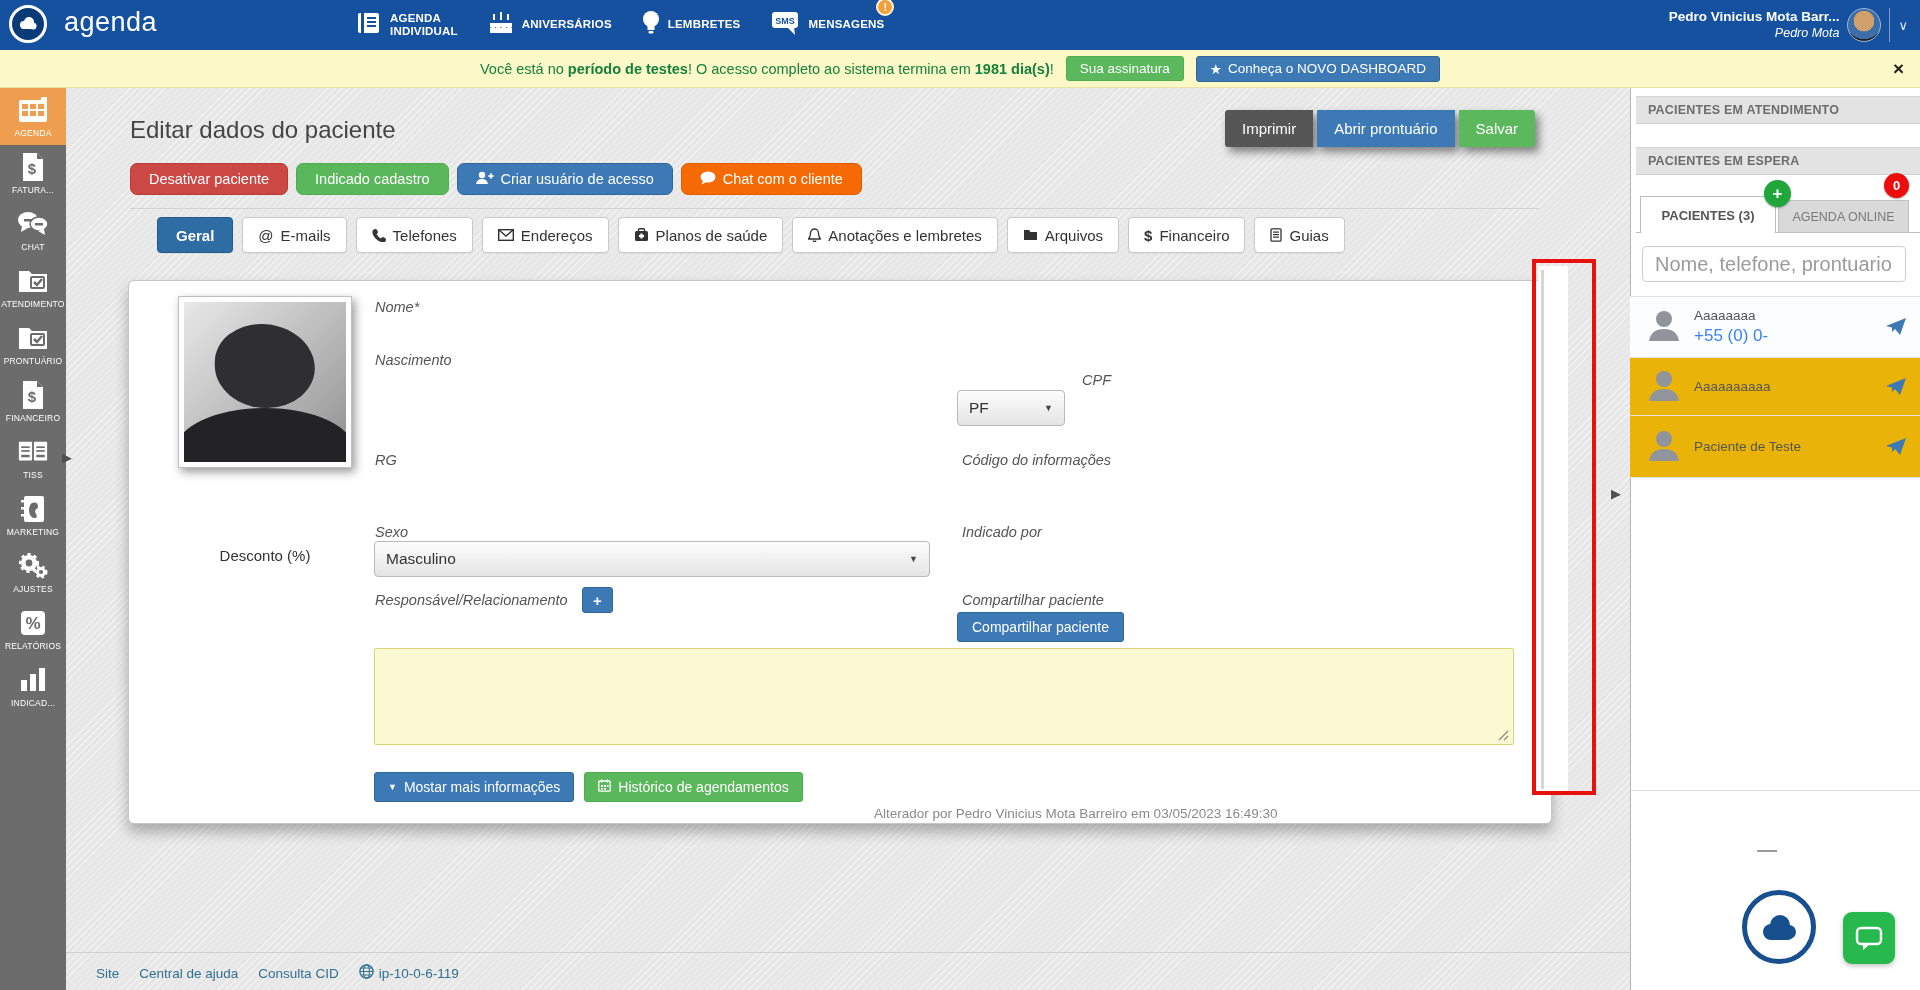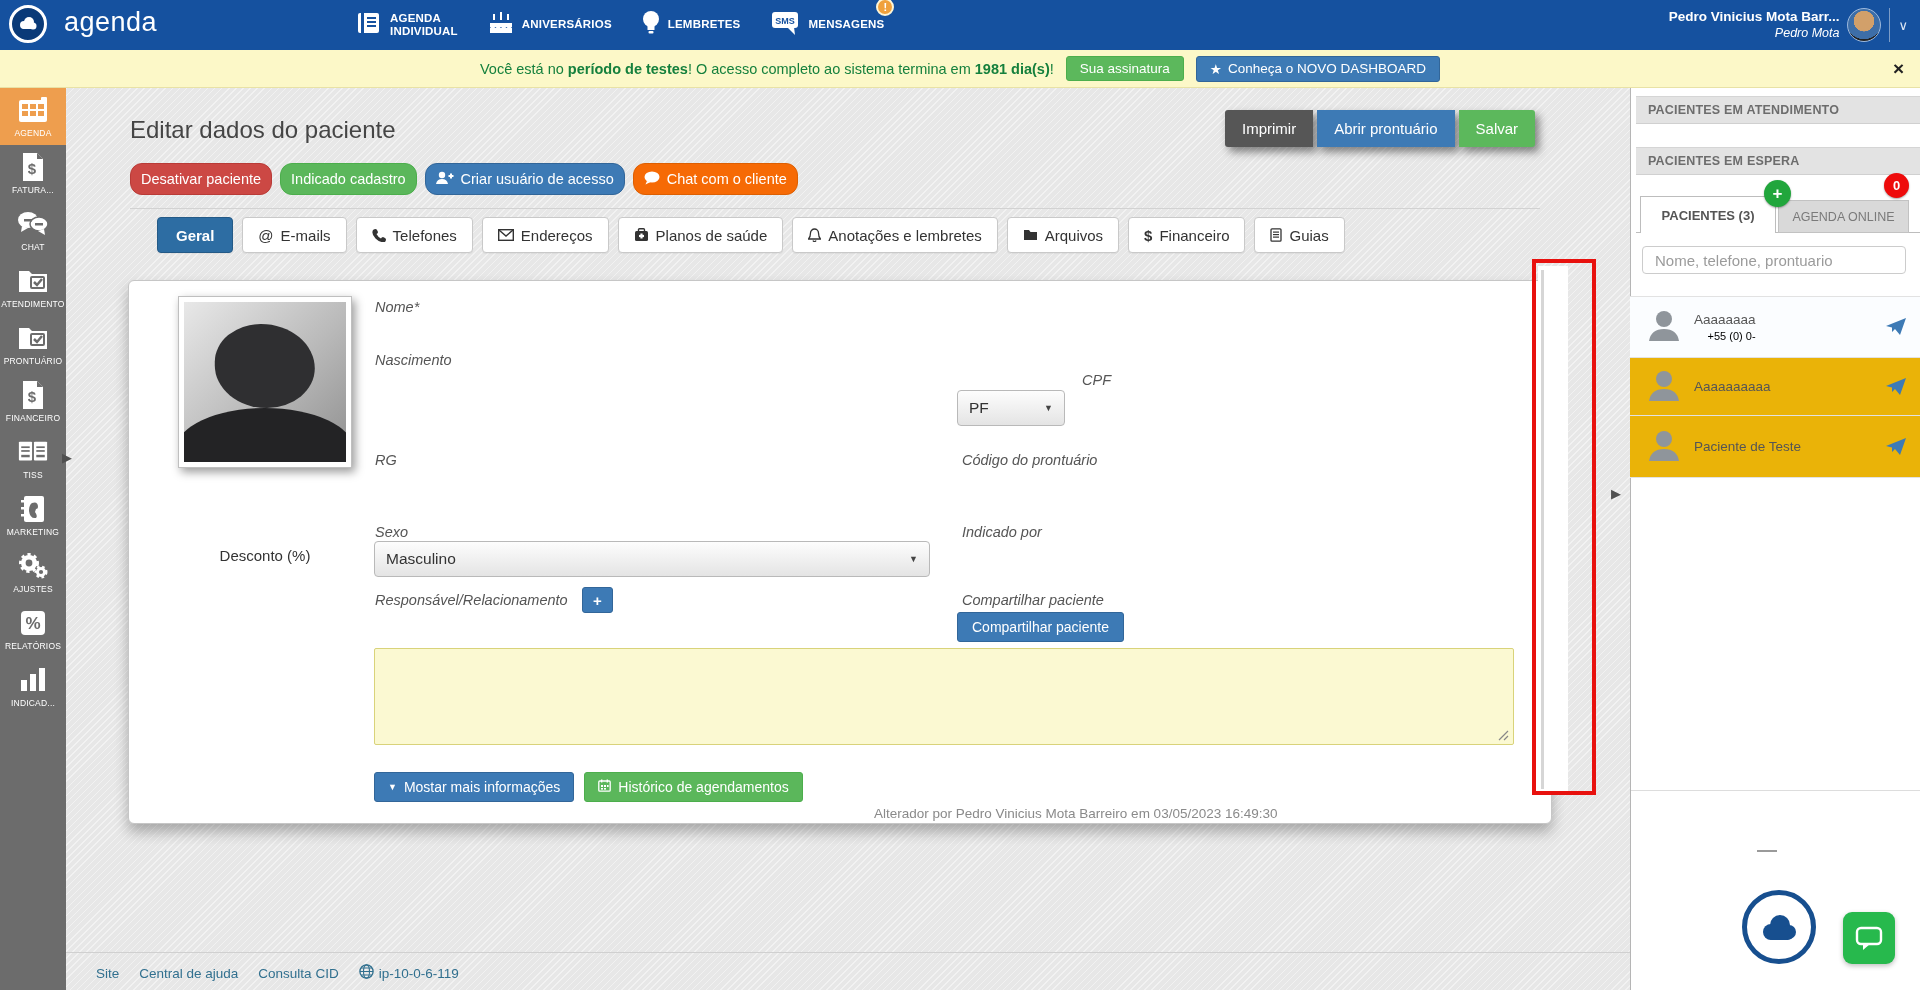--- a/index.html
+++ b/index.html
@@ -56,21 +56,21 @@
 
   .topbtn-group { left:1225px; top:110px; display:flex; gap:4px; z-index:6;
     filter:drop-shadow(4px 5px 4px rgba(0,0,0,.45));}
   .topbtn { height:37px; padding:0 17px; font-size:15px; color:#fff; border:none; cursor:pointer;
     display:flex; align-items:center;}
   .topbtn.first { border-radius:3px 0 0 3px; background:#565656;}
   .topbtn.mid { background:#3d7ab5;}
   .topbtn.last { border-radius:0 3px 3px 0; background:#5cb85c;}
 
   .action-row { left:130px; top:163px; display:flex; gap:8px; z-index:5;}
-  .abtn { height:32px; padding:0 10px; border-radius:12px; border:1px solid rgba(0,0,0,.15);
+  .abtn { height:32px; padding:0 18px; border-radius:7px; border:1px solid rgba(0,0,0,.15);
     color:#fff; font-size:14.5px; cursor:pointer; display:flex; align-items:center; gap:7px;}
   .abtn.red { background:#cc4844; border-color:#b93b37;}
   .abtn.green { background:#5bb75b; border-color:#4cae4c;}
   .abtn.blue { background:#3d7ab5; border-color:#326699;}
   .abtn.orange { background:#f66a05; border-color:#dd5f02;}
   .action-divider { left:130px; top:208px; width:1410px; height:0; border-top:1px solid #d2d2d2; z-index:4;}
 
   .tabs-row { left:138px; top:217px; display:flex; gap:9px; z-index:5;}
   .tab { height:36px; padding:0 15px; display:flex; align-items:center; gap:7px; font-size:15px;
     background:#fff; border:1px solid #c9c9c9; border-radius:4px; color:#333; cursor:pointer; box-shadow:0 1px 1px rgba(0,0,0,.05);}
@@ -132,27 +132,27 @@
     border-bottom:none; color:#555; font-weight:bold; font-size:13px; display:flex; align-items:center;
     justify-content:center; z-index:33; cursor:pointer;}
   .rp-tab-idle { left:1778px; top:200px; width:131px; height:33px; background:#d9d9d9; border:1px solid #c2c2c2;
     color:#7a7a7a; font-size:12.5px; display:flex; align-items:center; justify-content:center; z-index:32; cursor:pointer;}
   .badge-green { left:1764px; top:180px; width:27px; height:27px; border-radius:50%; background:#21a63c;
     color:#fff; font-size:17px; font-weight:bold; display:flex; align-items:center; justify-content:center;
     z-index:34; box-shadow:0 1px 2px rgba(0,0,0,.35); cursor:pointer;}
   .badge-red { left:1884px; top:173px; width:25px; height:25px; border-radius:50%; background:#ee0b0b;
     color:#fff; font-size:13px; font-weight:bold; display:flex; align-items:center; justify-content:center;
     z-index:34; box-shadow:0 1px 2px rgba(0,0,0,.35);}
-  .rp-search { left:1642px; top:246px; width:264px; height:28px; z-index:32; font-size:15px;}
+  .rp-search { left:1642px; top:246px; width:264px; height:36px; z-index:32; font-size:20px;}
   .rp-list { left:1630px; top:296px; width:290px; z-index:31;}
   .rp-row { position:relative; border-bottom:1px solid #e2e2e2; display:flex; align-items:center;
     padding:0 14px 0 16px; gap:12px; background:#eab308; cursor:pointer;}
   .rp-row.first { border-top:1px solid #e2e2e2; background:#fbfdff;}
   .rp-name { font-size:13.5px; color:#555;}
-  .rp-phone { font-size:11px; color:#000000; margin-top:3px;text-align:right;}
+  .rp-phone { font-size:17px; color:#3b82f6; margin-top:3px;}
   .rp-send { margin-left:auto; display:flex; cursor:pointer;}
   .rp-divider { left:1631px; top:790px; width:289px; border-top:1px solid #ddd; z-index:31;}
   .rp-dash { left:1757px; top:850px; width:20px; border-top:2px solid #9a9a9a; z-index:31;}
 
   
   .cloud-logo { left:1742px; top:890px; width:74px; height:74px; border-radius:50%; background:#fff;
     border:5px solid #174f8f; display:flex; align-items:center; justify-content:center; z-index:36;}
   .chat-widget { left:1843px; top:912px; width:52px; height:52px; border-radius:9px; background:#27b94d;
     display:flex; align-items:center; justify-content:center; z-index:37; box-shadow:0 2px 5px rgba(0,0,0,.25); cursor:pointer;}
 
@@ -508,21 +508,21 @@
 <div class="abs flabel" style="left:1082px; top:372px;">CPF</div>
 <div class="abs sel" style="left:957px; top:390px; width:108px; height:36px;">
   <span>PF</span>
     <span class="caret">▼</span>
 </div>
 <input class="abs inp" style="left: 1073px; top: 390px; width: 420px; height: 36px;">
 
 <div class="abs flabel" style="left:375px; top:452px;">RG</div>
 <input class="abs inp" style="left: 374px; top: 470px; width: 556px; height: 36px;">
 
-<div class="abs flabel" style="left:962px; top:452px;">Código do prontuário</div>
+<div class="abs flabel" style="left:962px; top:452px;">Código do informações</div>
 <input class="abs inp" style="left: 957px; top: 470px; width: 536px; height: 36px;">
 
 <div class="abs flabel" style="left:375px; top:524px;">Sexo</div>
 <div class="abs sel" style="left:374px; top:541px; width:556px; height:36px;">
   <span>Masculino</span>
     <span class="caret">▼</span>
 </div>
 
 <div class="abs flabel" style="left:962px; top:524px;">Indicado por</div>
 <input class="abs inp" style="left: 957px; top: 541px; width: 536px; height: 36px;">

